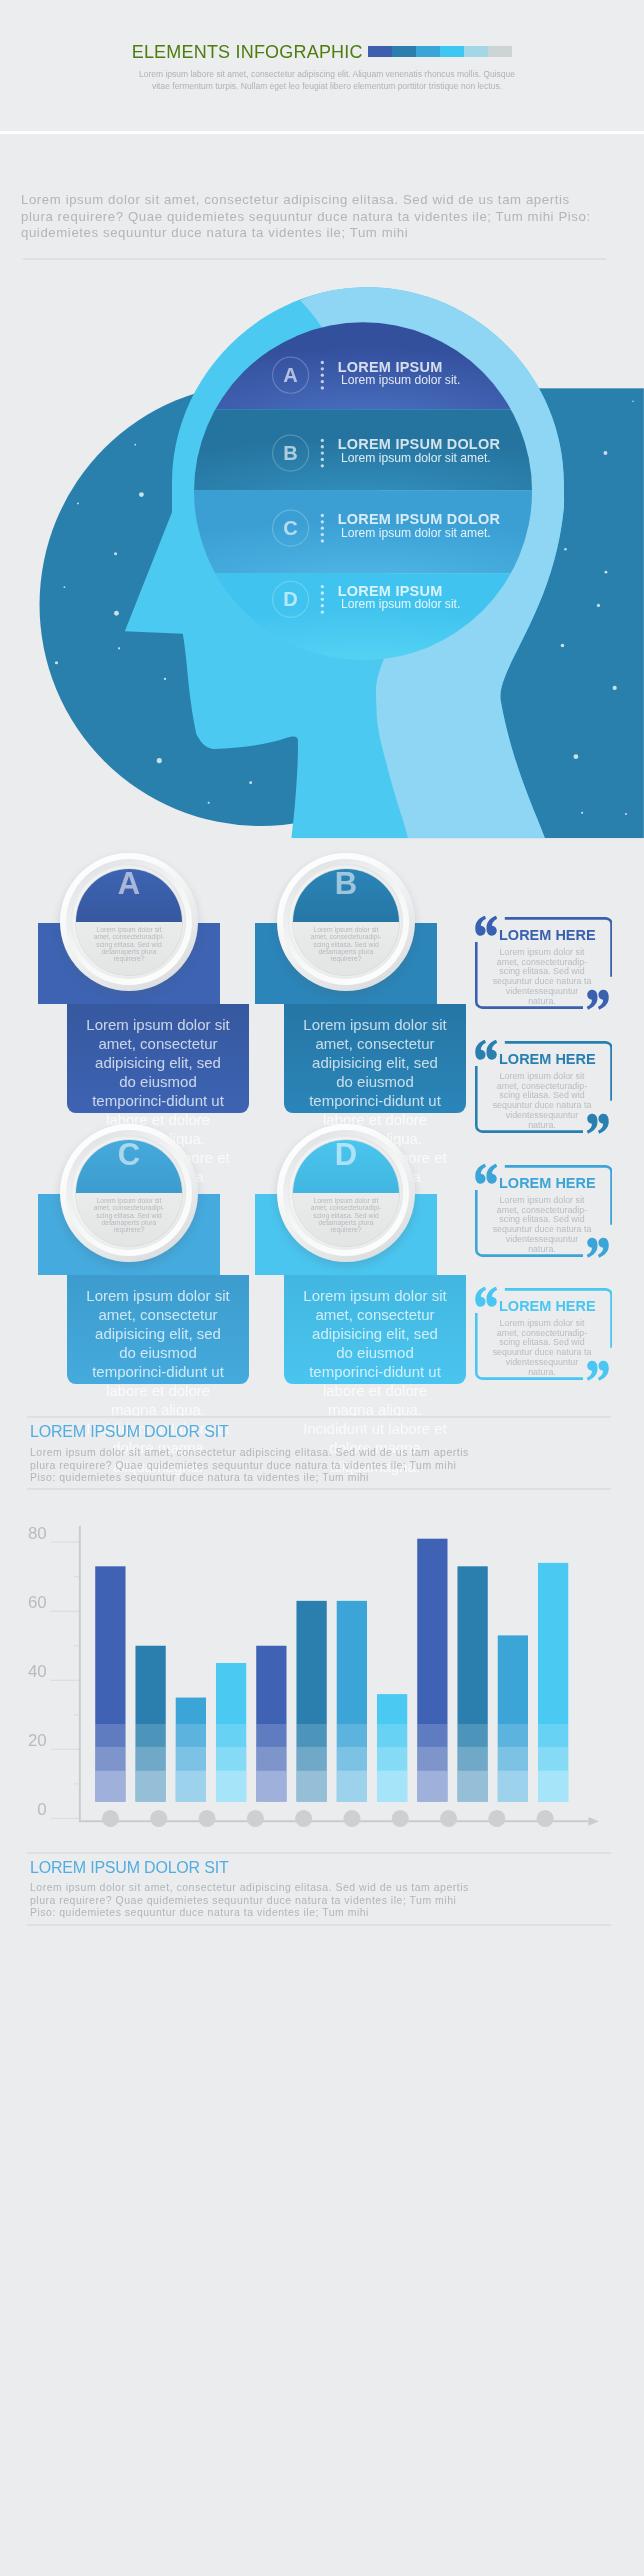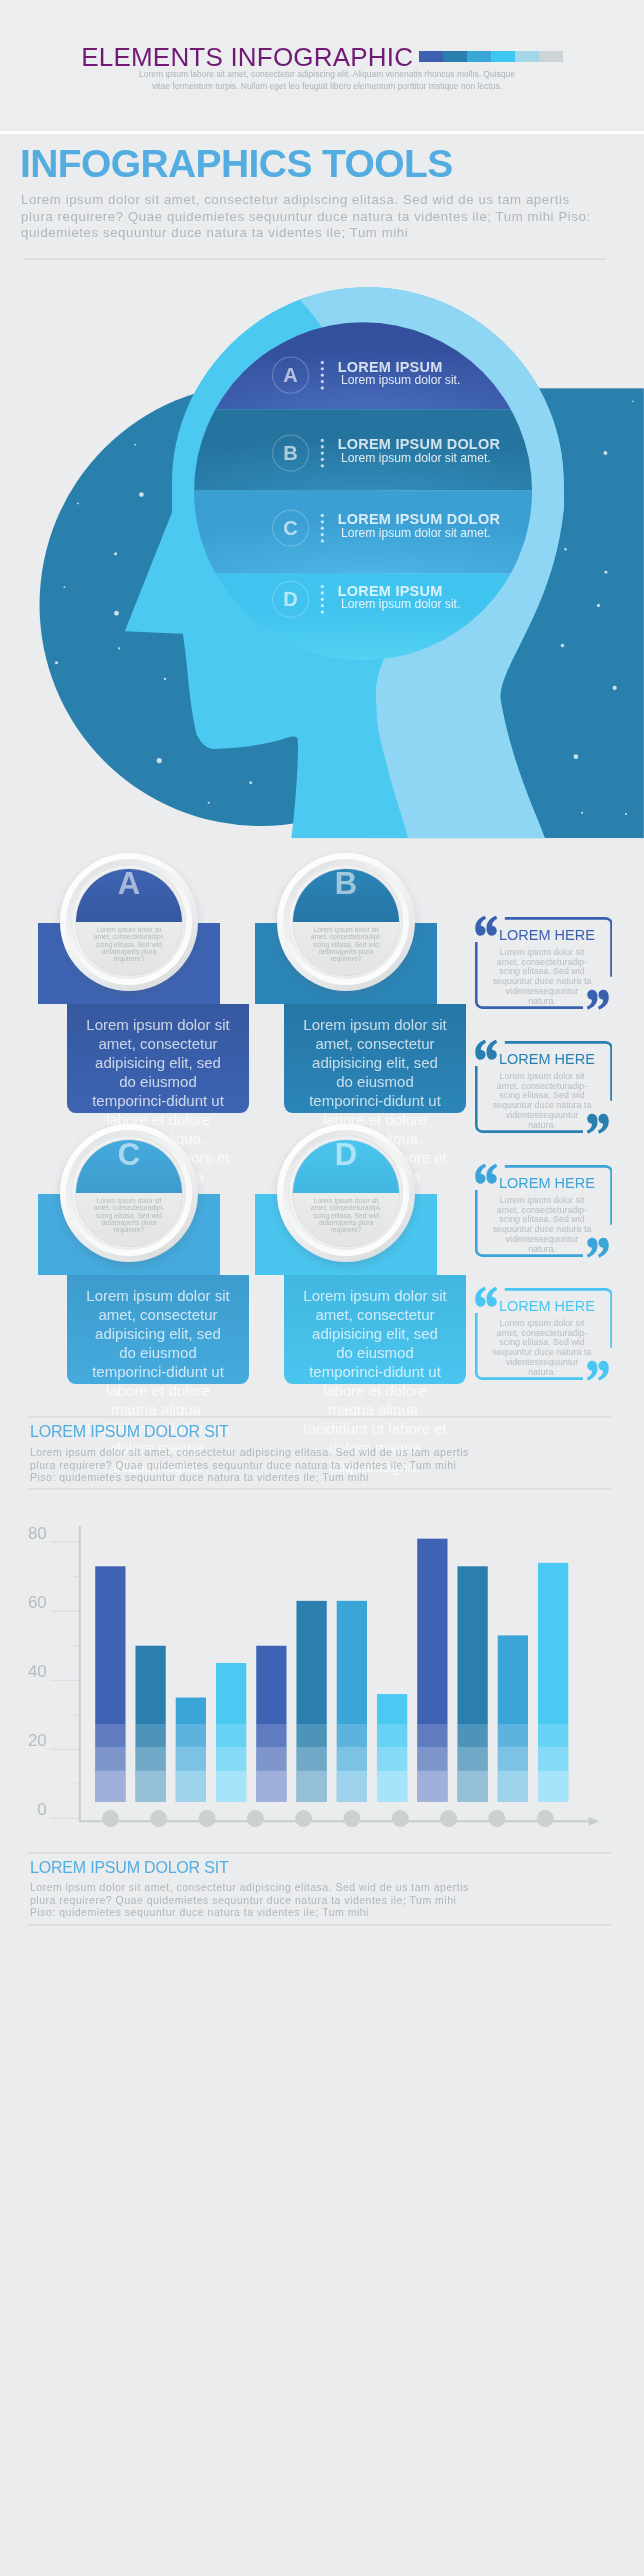--- a/index.html
+++ b/index.html
@@ -5,21 +5,21 @@
   * { box-sizing: border-box; margin:0; padding:0; }
   html,body { width:644px; height:2576px; }
   body { background:#eaecee; font-family:"Liberation Sans", sans-serif; position:relative; overflow:hidden;
          -webkit-font-smoothing:antialiased; }
   .page { width:644px; height:2576px; position:relative; }
 
   
   .topband { position:absolute; left:0; top:0; width:644px; height:131px; background:#ebedee; }
   .topband-line { position:absolute; left:0; top:131px; width:644px; height:3.2px; background:#ffffff; }
   .brand-row { position:absolute; left:0; top:42px; width:644px; text-align:center; white-space:nowrap; }
-  .brand-title { font-size:26px; letter-spacing:0.2px; color:#701a75; font-weight:400; display:inline-block; vertical-align:middle; }
+  .brand-title { font-size:18px; letter-spacing:0.2px; color:#4d7c0f; font-weight:400; display:inline-block; vertical-align:middle; }
   .brand-bar { display:inline-block; vertical-align:middle; margin-left:5.6px; position:relative; top:-0.8px; font-size:0; }
   .brand-bar i { display:inline-block; width:24px; height:10.5px; vertical-align:top; }
   .brand-sub { position:absolute; left:137px; top:68px; width:380px; text-align:center; font-size:8.5px; line-height:12.2px; color:#aeb3b7; }
 
   
   .main-title { position:absolute; left:20px; top:144px; font-size:39px; font-weight:bold; color:#53ade0;
                 letter-spacing:-0.6px; line-height:40px; }
   .main-sub { position:absolute; left:21px; top:192px; width:581px; font-size:13.2px; line-height:16.5px;
               letter-spacing:0.6px; color:#b1b6ba; }
   .divider { position:absolute; height:2.4px; background:#dddfe0; }
@@ -48,37 +48,36 @@
   .ring-face .fbot { position:absolute; left:0; top:53px; width:106px; height:53px;
       background:linear-gradient(180deg,#eaecec 0%,#e3e5e5 100%); }
   .ring-letter { position:absolute; left:0; top:13px; width:138px; text-align:center;
       font-size:31px; line-height:35px; font-weight:bold; color:#ffffff; opacity:0.55; }
   .ring-text { position:absolute; left:33px; top:73px; width:72px; text-align:center;
       font-size:6.8px; line-height:7.3px; color:#b6babc; }
 
   
   .quote { position:absolute; width:137px; height:92px; }
   .quote .qtitle { position:absolute; left:24px; top:11.3px; font-size:14.5px; line-height:14.5px;
-      font-weight:normal; letter-spacing:0px; }
+      font-weight:bold; letter-spacing:0px; }
   .quote .qtext { position:absolute; left:16px; top:31px; width:102px; text-align:center;
       font-size:8.9px; line-height:9.7px; color:#b9bdc0; }
 </style>
 </head>
 <body>
 
 <div class="page">
 
   <div class="topband"></div>
   <div class="topband-line"></div>
   <div class="brand-row">
     <span class="brand-title">ELEMENTS INFOGRAPHIC</span><span class="brand-bar"><i style="background: rgb(62, 95, 176);"></i><i style="background: rgb(42, 127, 174);"></i><i style="background: rgb(58, 166, 216);"></i><i style="background: rgb(63, 199, 243);"></i><i style="background: rgb(163, 215, 231);"></i><i style="background: rgb(204, 212, 214);"></i></span>
   </div>
   <div class="brand-sub">Lorem ipsum labore sit amet, consectetur adipiscing elit. Aliquam venenatis rhoncus mollis. Quisque vitae fermentum turpis. Nullam eget leo feugiat libero elementum porttitor tristique non lectus.</div>
 
-  <div class="main-title">INFOGRAPHICS TOOLS</div>
   <div class="main-sub">Lorem ipsum dolor sit amet, consectetur adipiscing elitasa. Sed wid de us tam apertis plura requirere? Quae quidemietes sequuntur duce natura ta videntes ile; Tum mihi Piso: quidemietes sequuntur duce natura ta videntes ile; Tum mihi</div>
   <div class="divider" style="left:22.5px; top:258px; width:583px;"></div>
 
   <div id="head-section" style="position:absolute;left:0;top:266px;width:644px;height:573px;">
     <svg width="644" height="573" viewBox="0 0 800 712" style="display:block">
       <defs>
         <clipPath id="secclip">
             <rect x="0" y="0" width="800" height="711"></rect>
           </clipPath>
         <clipPath id="circclip">

